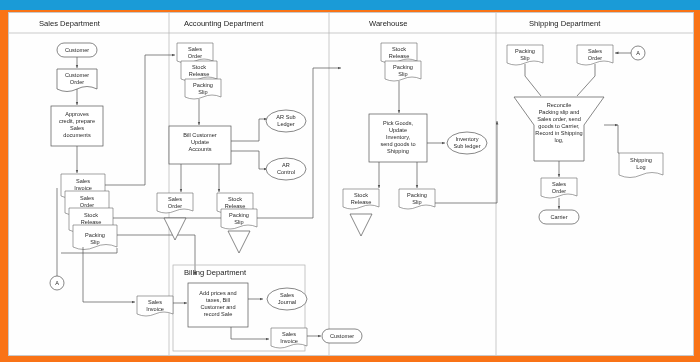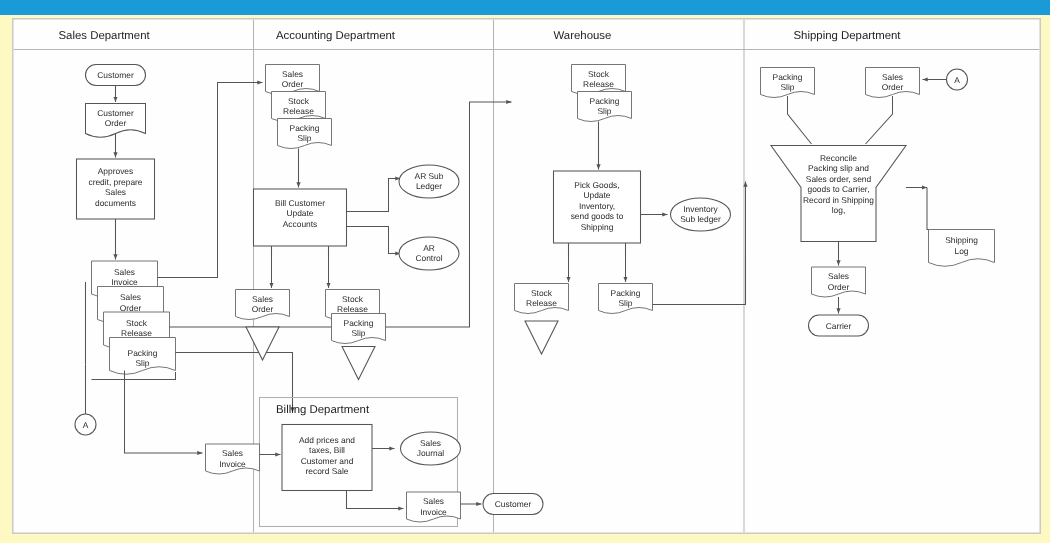--- a/index.html
+++ b/index.html
@@ -1,17 +1,17 @@
 <!DOCTYPE html>
 <html><head>
 <meta charset="utf-8">
 <style>
   html,body{margin:0;padding:0;background:#ffffff;}
   body{width:700px;height:362px;font-family:"Liberation Sans",sans-serif;overflow:hidden;}
-  #page{position:relative;width:700px;height:362px;background:#fef9c3;}
+  #page{position:relative;width:700px;height:362px;background:#f97316;}
   #topbar{position:absolute;left:0;top:0;width:700px;height:10px;background:#1a9bd7;}
   #canvas{position:absolute;left:8px;top:12px;width:684px;height:342px;border:1px solid #c9c9c9;background:#fefefe;}
   svg{position:absolute;left:0;top:0;}
   .lbl{font-size:5.6px;fill:#2a2a2a;font-family:"Liberation Sans",sans-serif;}
   .hdr{font-size:7.6px;fill:#222;font-family:"Liberation Sans",sans-serif;}
   .shape{fill:#ffffff;stroke:#555;stroke-width:0.7;}
   .shape2{fill:#ffffff;stroke:#666;stroke-width:0.6;}
   .ln{stroke:#555;stroke-width:0.7;fill:none;}
   .divider{stroke:#b5b5b5;stroke-width:0.7;}
 </style>

